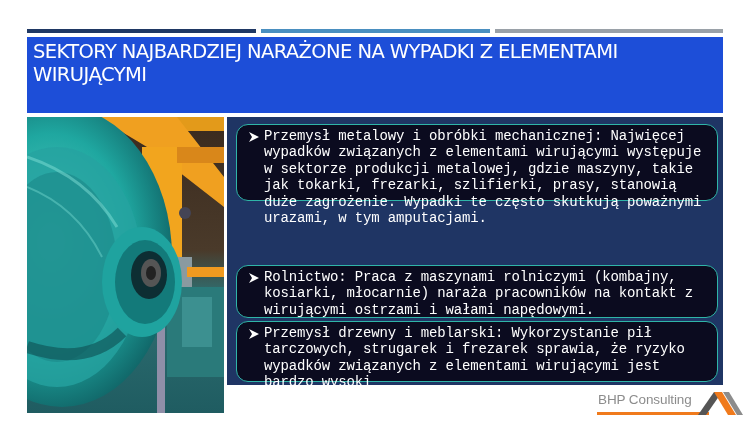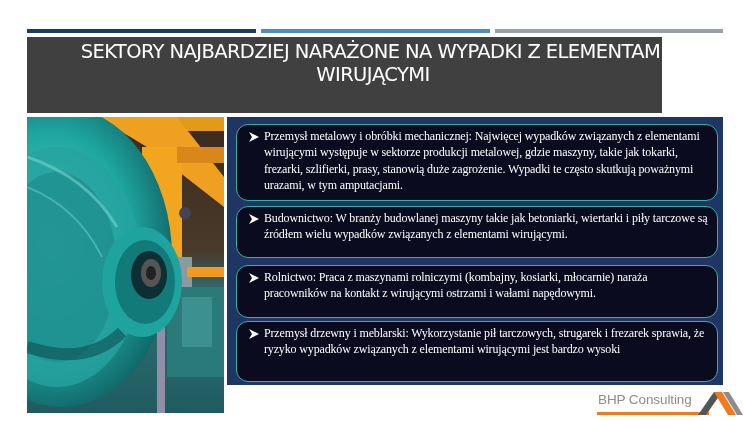--- a/index.html
+++ b/index.html
@@ -6,23 +6,22 @@
     body {
       width: 750px; height: 421px; background: #ffffff; position: relative; overflow: hidden;
       font-family: "DejaVu Sans", "Liberation Sans", sans-serif;
     }
     .topbar { position: absolute; top: 29px; height: 4px; }
     .tb1 { left: 27px; width: 229px; background: #1f3864; }
     .tb2 { left: 261px; width: 229px; background: #4a8fc0; }
     .tb3 { left: 495px; width: 228px; background: #9aa1a8; }
 
     .header {
-      position: absolute; left: 27px; top: 37px; width: 635px; height: 76px;
-      background: #404040;
-      text-align: center;
+      position: absolute; left: 27px; top: 37px; width: 696px; height: 76px;
+      background: #1d4ed8;
     }
     .header .title {
       position: absolute; left: 6px; top: 3px; width: 680px;
       color: #ffffff; font-family: "DejaVu Sans", sans-serif; font-size: 19.5px;
       line-height: 23px; letter-spacing: -0.6px; text-transform: uppercase;
       font-weight: normal;
     }
 
     .photo {
       position: absolute; left: 27px; top: 117px; width: 197px; height: 296px; overflow: hidden;
@@ -37,21 +36,21 @@
     .card {
       position: absolute; left: 9px; width: 482px;
       background: #0b0b1f; border: 1.5px solid #2fb5a8; border-radius: 12px;
       box-sizing: border-box;
     }
     .card .bullet {
       position: absolute; left: 11px; top: 6px; width: 12px; height: 12px;
     }
     .card .text {
       position: absolute; left: 27px; top: 3px; right: 8px;
-      color: #ffffff; font-family: Liberation Serif, serif; font-size: 12px;
+      color: #ffffff; font-family: Liberation Mono, monospace; font-size: 14px;
       line-height: 16.4px; letter-spacing: -0.15px;
     }
     .c1 { top: 7px; height: 77px; }
     .c2 { top: 89px; height: 52px; }
     .c3 { top: 148px; height: 53px; }
     .c4 { top: 204px; height: 61px; }
 
     .logo { position: absolute; left: 596px; top: 389px; width: 150px; height: 28px; }
     .logo .ltext {
       position: absolute; left: 2px; top: 3px; font-family: "Liberation Sans", sans-serif;
@@ -120,26 +119,20 @@
   </svg>
 </div>
 
 <div class="panel">
   <div class="card c1">
     <svg class="bullet" viewBox="0 0 12 12">
         <polygon points="1,1 11,6 1,11 4,6" fill="#ffffff"></polygon>
       </svg>
     <div class="text">Przemysł metalowy i obróbki mechanicznej: Najwięcej wypadków związanych z elementami wirującymi występuje w sektorze produkcji metalowej, gdzie maszyny, takie jak tokarki, frezarki, szlifierki, prasy, stanowią duże zagrożenie. Wypadki te często skutkują poważnymi urazami, w tym amputacjami.</div>
   </div>
-  <div class="card c2">
-    <svg class="bullet" viewBox="0 0 12 12">
-        <polygon points="1,1 11,6 1,11 4,6" fill="#ffffff"></polygon>
-      </svg>
-    <div class="text">Budownictwo: W branży budowlanej maszyny takie jak betoniarki, wiertarki i piły tarczowe są źródłem wielu wypadków związanych z elementami wirującymi.</div>
-  </div>
   <div class="card c3">
     <svg class="bullet" viewBox="0 0 12 12">
         <polygon points="1,1 11,6 1,11 4,6" fill="#ffffff"></polygon>
       </svg>
     <div class="text">Rolnictwo: Praca z maszynami rolniczymi (kombajny, kosiarki, młocarnie) naraża pracowników na kontakt z wirującymi ostrzami i wałami napędowymi.</div>
   </div>
   <div class="card c4">
     <svg class="bullet" viewBox="0 0 12 12">
         <polygon points="1,1 11,6 1,11 4,6" fill="#ffffff"></polygon>
       </svg>

